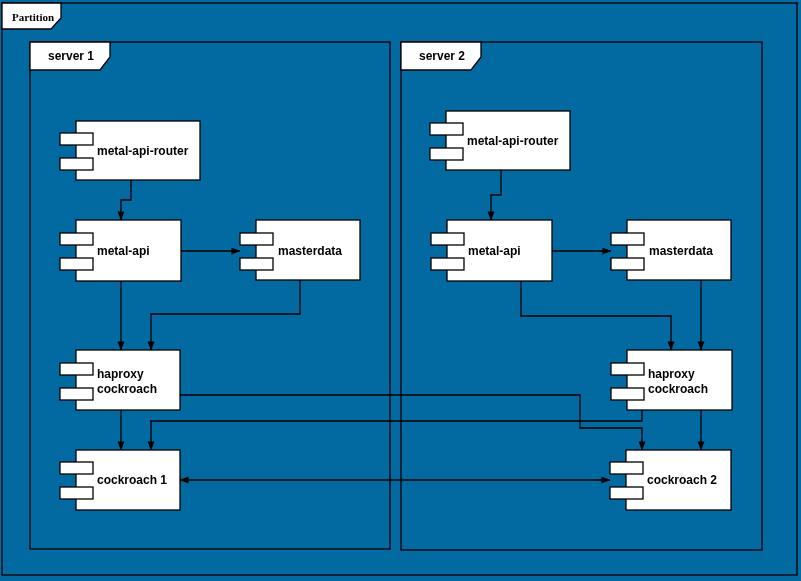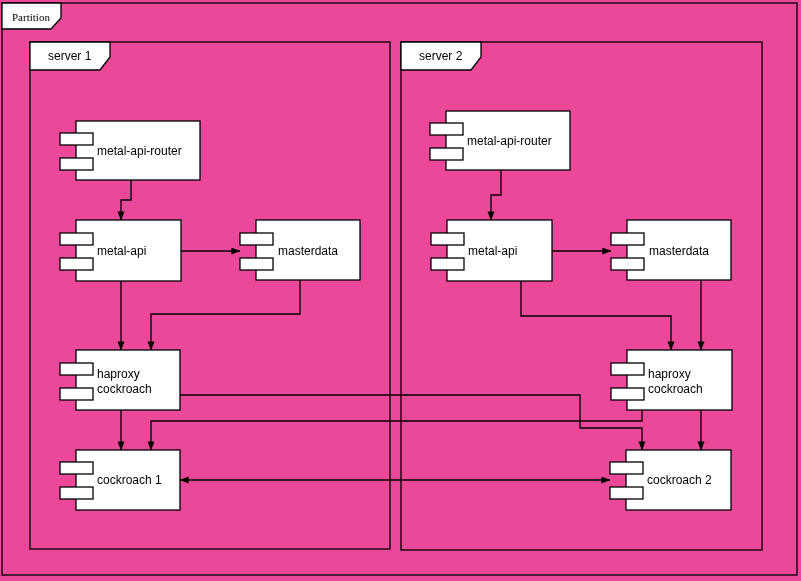--- a/index.html
+++ b/index.html
@@ -1,21 +1,22 @@
 <!DOCTYPE html>
 <html><head>
 <meta charset="utf-8">
 <style>
   html, body { margin: 0; padding: 0; background: #ffffff; }
   .canvas {
     position: relative;
     width: 801px;
     height: 581px;
-    background: #ec4899;
+    background: #0369a1;
     font-family: "Liberation Sans", "DejaVu Sans", sans-serif;
+    font-weight: bold;
   }
   svg { display: block; }
   .frame-rect { fill: none; stroke: #000000; stroke-width: 1.3; }
   .frame-tab  { fill: #ffffff; stroke: #000000; stroke-width: 1.3; }
   .frame-label { font-family: "Liberation Sans", sans-serif; font-size: 12px; fill: #000000; }
   .partition-label { font-family: "Liberation Serif", serif; font-size: 11px; fill: #000000; }
   .comp-box  { fill: #ffffff; stroke: #000000; stroke-width: 1.3; }
   .comp-port { fill: #ffffff; stroke: #000000; stroke-width: 1.3; }
   .comp-label { font-family: "Liberation Sans", sans-serif; font-size: 12px; fill: #000000; }
   .edge { fill: none; stroke: #000000; stroke-width: 1.3; }

